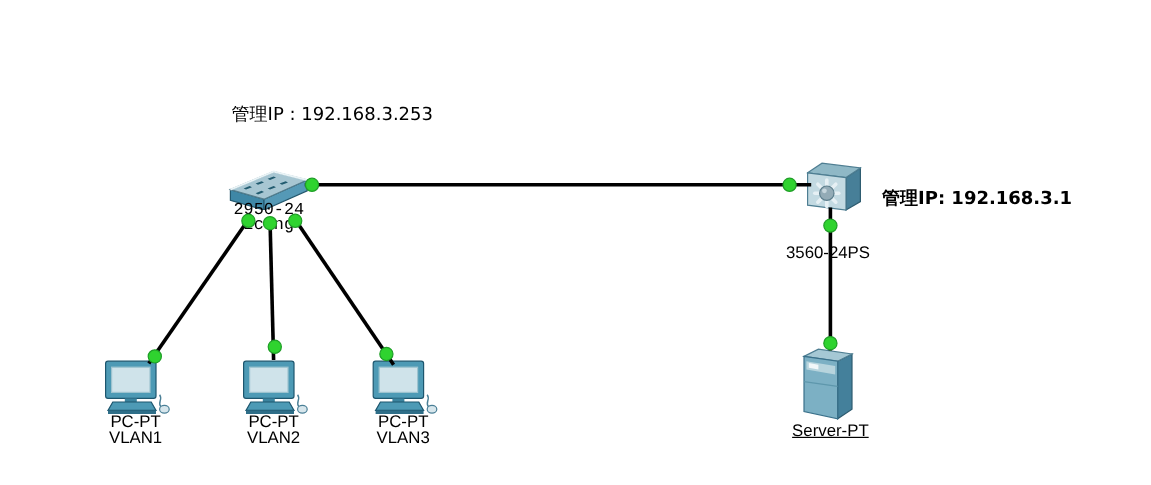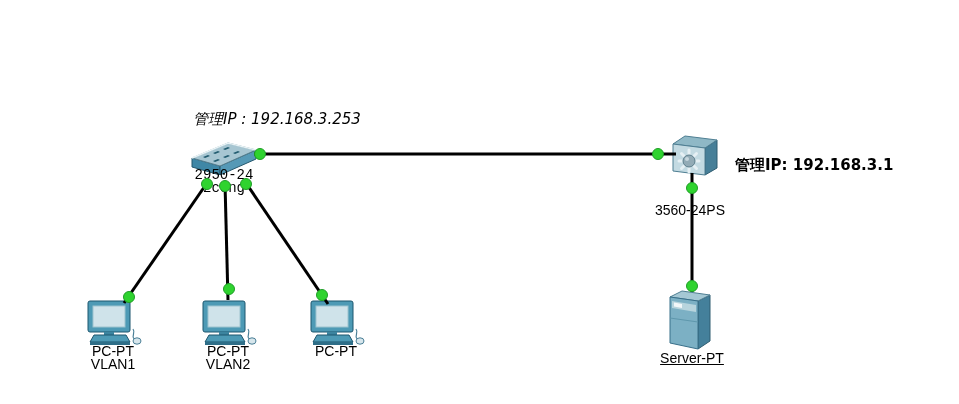--- a/index.html
+++ b/index.html
@@ -35,21 +35,21 @@
     position:absolute;left:0;top:0;z-index:2;
     pointer-events:none;
   }
   .links line{pointer-events:stroke;}
 </style>
 </head>
 <body>
 
 <div class="canvas">
 
-  <div class="annotation" style="left:193px;top:110px;font-style:italic;">管理IP : 192.168.3.253</div>
+  <div class="annotation" style="left:193px;top:86px;">管理IP : 192.168.3.253</div>
   <div class="annotation" style="left:735px;top:156px;font-weight:bold;">管理IP: 192.168.3.1</div>
 
   <div class="device" style="left:190px;top:139px;width:68px;height:36px;">
     <svg width="68" height="36" viewBox="0 0 68 36">
       <polygon points="2,19 30,27 30,36 2,28" fill="#3f87a6" stroke="#24586e" stroke-width="1"></polygon>
       <polygon points="30,27 66,11 66,20 30,36" fill="#5599b6" stroke="#24586e" stroke-width="1"></polygon>
       <polygon points="2,19 38,4 66,11 30,27" fill="#a7c6d2" stroke="#557e8e" stroke-width="1"></polygon>
       <polyline points="2,19 38,4 66,11" fill="none" stroke="#e9f3f6" stroke-width="1.6"></polyline>
       <g fill="#225c70">
         <polygon points="13,18 18,16 20,17 15,19"></polygon>
@@ -127,20 +127,21 @@
       <rect x="7" y="7" width="32" height="21" fill="#cfe3ea" stroke="#9dc3cf" stroke-width="1"></rect>
       <rect x="18" y="33" width="10" height="3" fill="#3c849f"></rect>
       <path d="M48,40 C45,36 50,34 47,30" fill="none" stroke="#4a7f96" stroke-width="1.2"></path>
       <polygon points="8,36 40,36 44,43 4,43" fill="#4d9ab5" stroke="#1d566e" stroke-width="1"></polygon>
       <polygon points="4,43 44,43 44,46 4,46" fill="#2e6e88"></polygon>
       <ellipse cx="51" cy="42" rx="4" ry="3.2" fill="#d7e6ec" stroke="#4a7f96" stroke-width="1"></ellipse>
     </svg>
   </div>
   <div class="dev-label" style="left:276px;top:345px;">
     <span>PC-PT</span>
+    <span>VLAN3</span>
   </div>
 
   <div class="device" style="left:668px;top:288px;width:44px;height:62px;">
     <svg width="44" height="62" viewBox="0 0 44 62">
       <polygon points="30,13 42,7 42,53 30,61" fill="#44809b" stroke="#2e5c70" stroke-width="1"></polygon>
       <polygon points="2,9 14,3 42,7 30,13" fill="#a5c8d4" stroke="#4e7e92" stroke-width="1"></polygon>
       <polygon points="2,9 30,13 30,61 2,55" fill="#7cb0c4" stroke="#39708a" stroke-width="1"></polygon>
       <polygon points="4,13 28,17 28,24 4,20" fill="#b7d4dd"></polygon>
       <polygon points="6,14.5 14,16 14,20 6,18.5" fill="#f2f7f9"></polygon>
       <line x1="2" y1="30" x2="30" y2="34" stroke="#5e97ac" stroke-width="1"></line>

